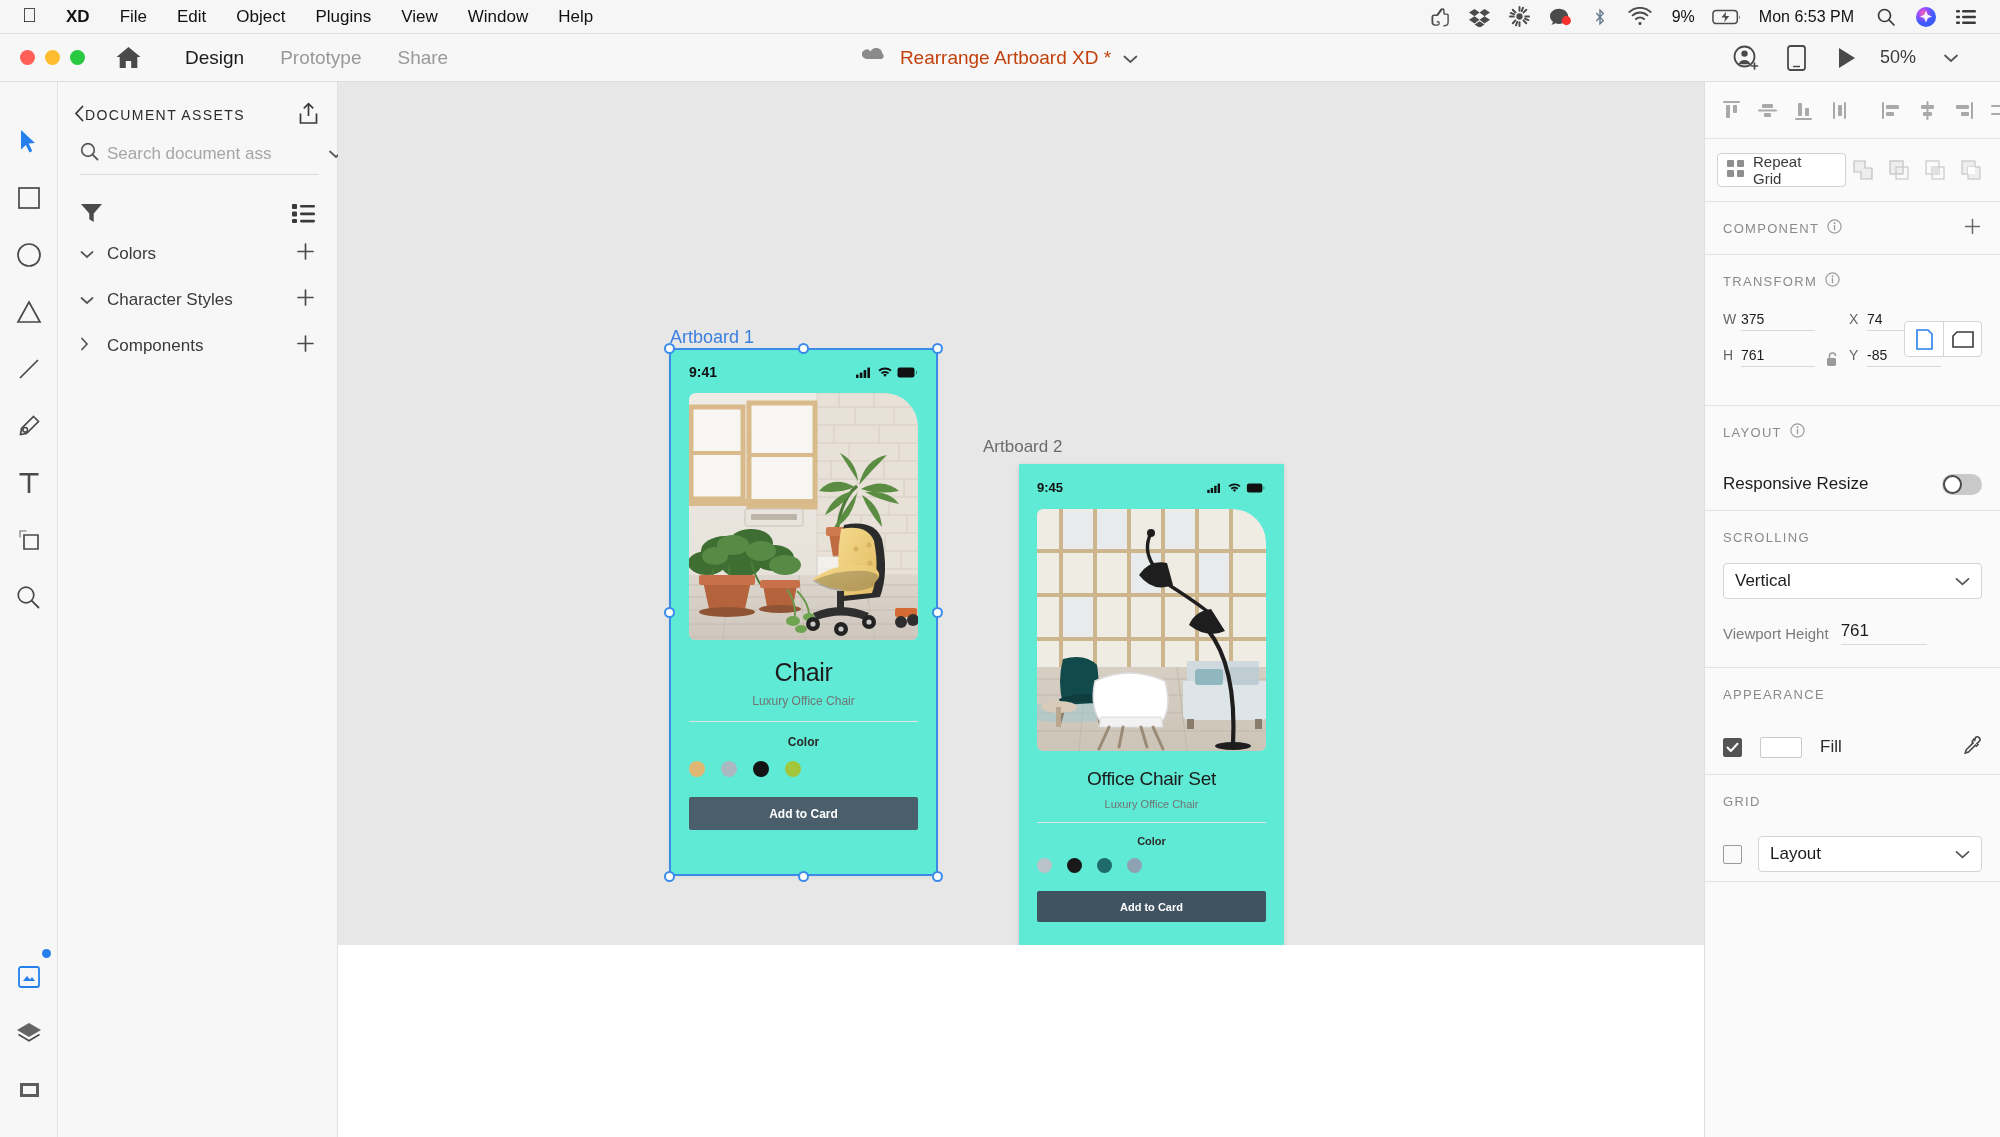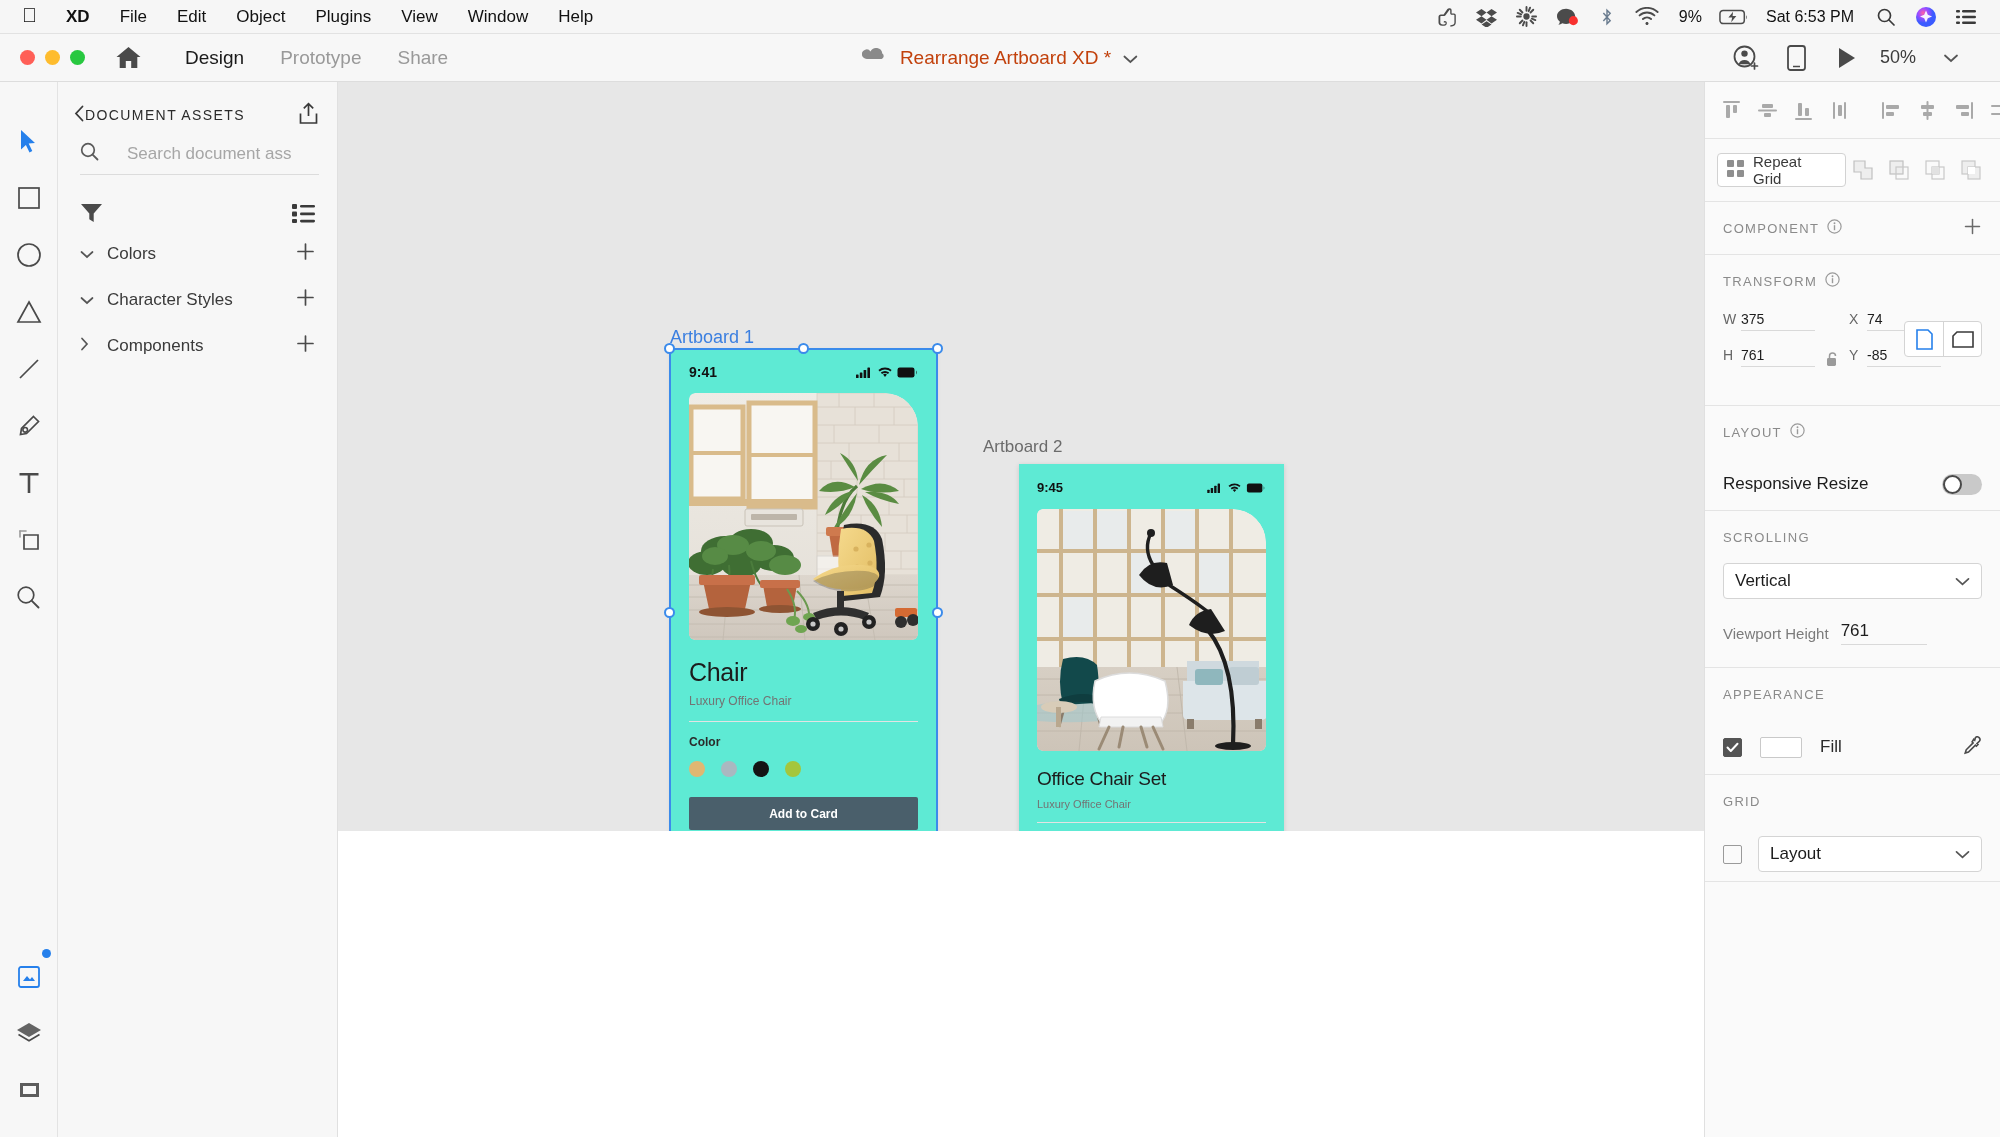--- a/index.html
+++ b/index.html
@@ -79,37 +79,37 @@
     display: flex; align-items: center; padding: 22px 18px 0 16px; height: 44px;
   }
   .assets-title { font-size: 14px; letter-spacing: 1.4px; color: #2b2b2b; }
   .assets-export { margin-left: auto; }
   .search-row {
     display: flex; align-items: center; margin: 16px 18px 0 22px;
     border-bottom: 1px solid #dcdcdc; padding-bottom: 9px;
   }
   .search-input {
     border: none; background: transparent; outline: none;
-    font-size: 17px; color: #333; margin-left: 28px; flex: 1;
+    font-size: 17px; color: #333; margin-left: 8px; flex: 1;
     font-family: "Liberation Sans", sans-serif;
   }
   .search-input::placeholder { color: #a6a6a6; }
   .filter-row { display: flex; align-items: center; padding: 24px 22px 0 22px; height: 56px; }
   .filter-row .spacer { flex: 1; }
   .asset-section {
     display: flex; align-items: center; height: 46px; padding: 0 22px 0 22px;
     font-size: 17px; color: #3a3a3a;
   }
   .asset-section .chev { width: 16px; display: inline-block; margin-right: 11px; color: #555; }
   .asset-section .plus { margin-left: auto; }
 
   
   .canvas {
-    position: absolute; top: 48px; left: 338px; right: 296px; height: 749px;
-    background: #e7e7e7; overflow: hidden;
+    position: absolute; top: 48px; left: 338px; right: 296px; height: 863px;
+    background: #e7e7e7; overflow: hidden; text-align: center;
   }
 
   
   .ab-label { position: absolute; font-size: 17px; color: #6b6b6b; white-space: nowrap; }
   .ab-label.selected { color: #3b7fe0; font-size: 18px; }
 
   .artboard { position: absolute; background: #5eead4; box-shadow: 0 1px 5px rgba(0,0,0,0.13); overflow: hidden; }
 
   
   .sel-frame { position: absolute; border: 2px solid #3b8beb; pointer-events: none; }
@@ -270,21 +270,21 @@
       </svg>
     </div>
     <div class="mb-text">9%</div>
     <div class="mb-icon">
       <svg width="30" height="18" viewBox="0 0 32 18">
         <rect x="1" y="2" width="26" height="14" rx="3.5" fill="none" stroke="#4b4b4b" stroke-width="1.6"></rect>
         <path d="M29 7c1 .6 1 3.8 0 4.4z" fill="#4b4b4b"></path>
         <path d="M15 3.5l-5 6h4l-1 5 5.5-6.5h-4z" fill="#4b4b4b"></path>
       </svg>
     </div>
-    <div class="mb-text">Sat 6:53 PM</div>
+    <div class="mb-text">Mon 6:53 PM</div>
     <div class="mb-icon">
       <svg width="20" height="20" viewBox="0 0 20 20">
           <circle cx="8.5" cy="8.5" r="6" fill="none" stroke="#3a3a3a" stroke-width="1.7"></circle>
           <line x1="13" y1="13" x2="18" y2="18" stroke="#3a3a3a" stroke-width="1.7" stroke-linecap="round"></line>
         </svg>
     </div>
     <div class="mb-icon">
       <svg width="22" height="22" viewBox="0 0 22 22">
         <defs>
             <radialGradient id="sirig" cx="35%" cy="30%">

